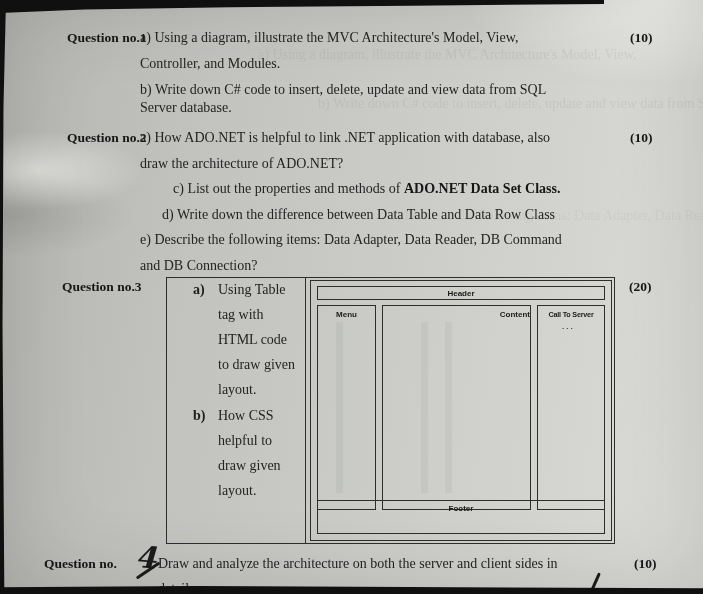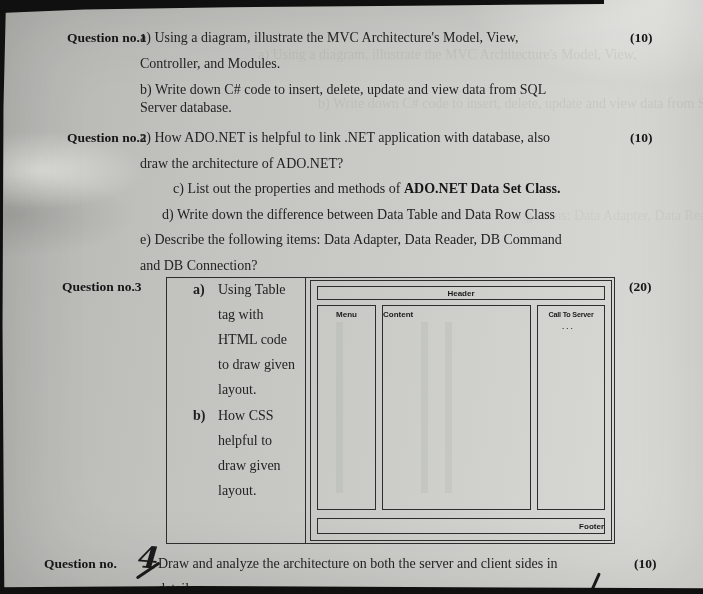--- a/index.html
+++ b/index.html
@@ -38,25 +38,25 @@
   
   .wframe{position:absolute;left:143px;top:2px;right:2px;bottom:2px;
     border:1.6px solid #2d2d2d;box-sizing:border-box;}
   .wbox{position:absolute;border:1.4px solid #2d2d2d;box-sizing:border-box;
     font-family:Liberation Sans, sans-serif;font-weight:bold;color:#1b1b1b;}
   .wheader{left:6px;right:6px;top:5px;height:14px;
     font-size:8px;text-align:center;line-height:13px;}
   .wmenu{left:6px;top:24px;width:59px;bottom:30px;
     font-size:8px;text-align:center;padding-top:4px;}
   .wcontent{left:71px;top:24px;right:80px;bottom:30px;
-    font-size:8px;text-align:left;padding-top:4px;}
+    font-size:8px;text-align:right;padding-top:4px;}
   .wcta{right:6px;top:24px;width:68px;bottom:30px;
     font-size:7.2px;letter-spacing:-0.2px;text-align:center;padding-top:4px;}
-  .wfooter{left:6px;right:6px;bottom:6px;height:16px;
-    font-size:8px;text-align:right;line-height:15px;}
+  .wfooter{left:6px;right:6px;bottom:6px;height:34px;
+    font-size:8px;text-align:center;line-height:15px;}
   .smudge{position:absolute;top:8%;bottom:8%;width:7px;background:rgba(40,50,45,0.05);}
   .dots{position:absolute;font-size:8px;color:#444;letter-spacing:2px;}
   
   .hand4{position:absolute;left:138px;top:543px;font-family:"DejaVu Serif",serif;
     font-style:italic;font-weight:bold;font-size:30px;line-height:30px;color:#1a1a1a;
     transform:rotate(5deg);}
   .hand4-slash{position:absolute;left:134px;top:569px;width:28px;height:2.6px;
     background:#1a1a1a;border-radius:2px;transform:rotate(-34deg);}
   .tickmark{position:absolute;left:594px;top:572px;width:2.6px;height:20px;
     background:#1a1a1a;border-radius:3px;transform:rotate(24deg);}

